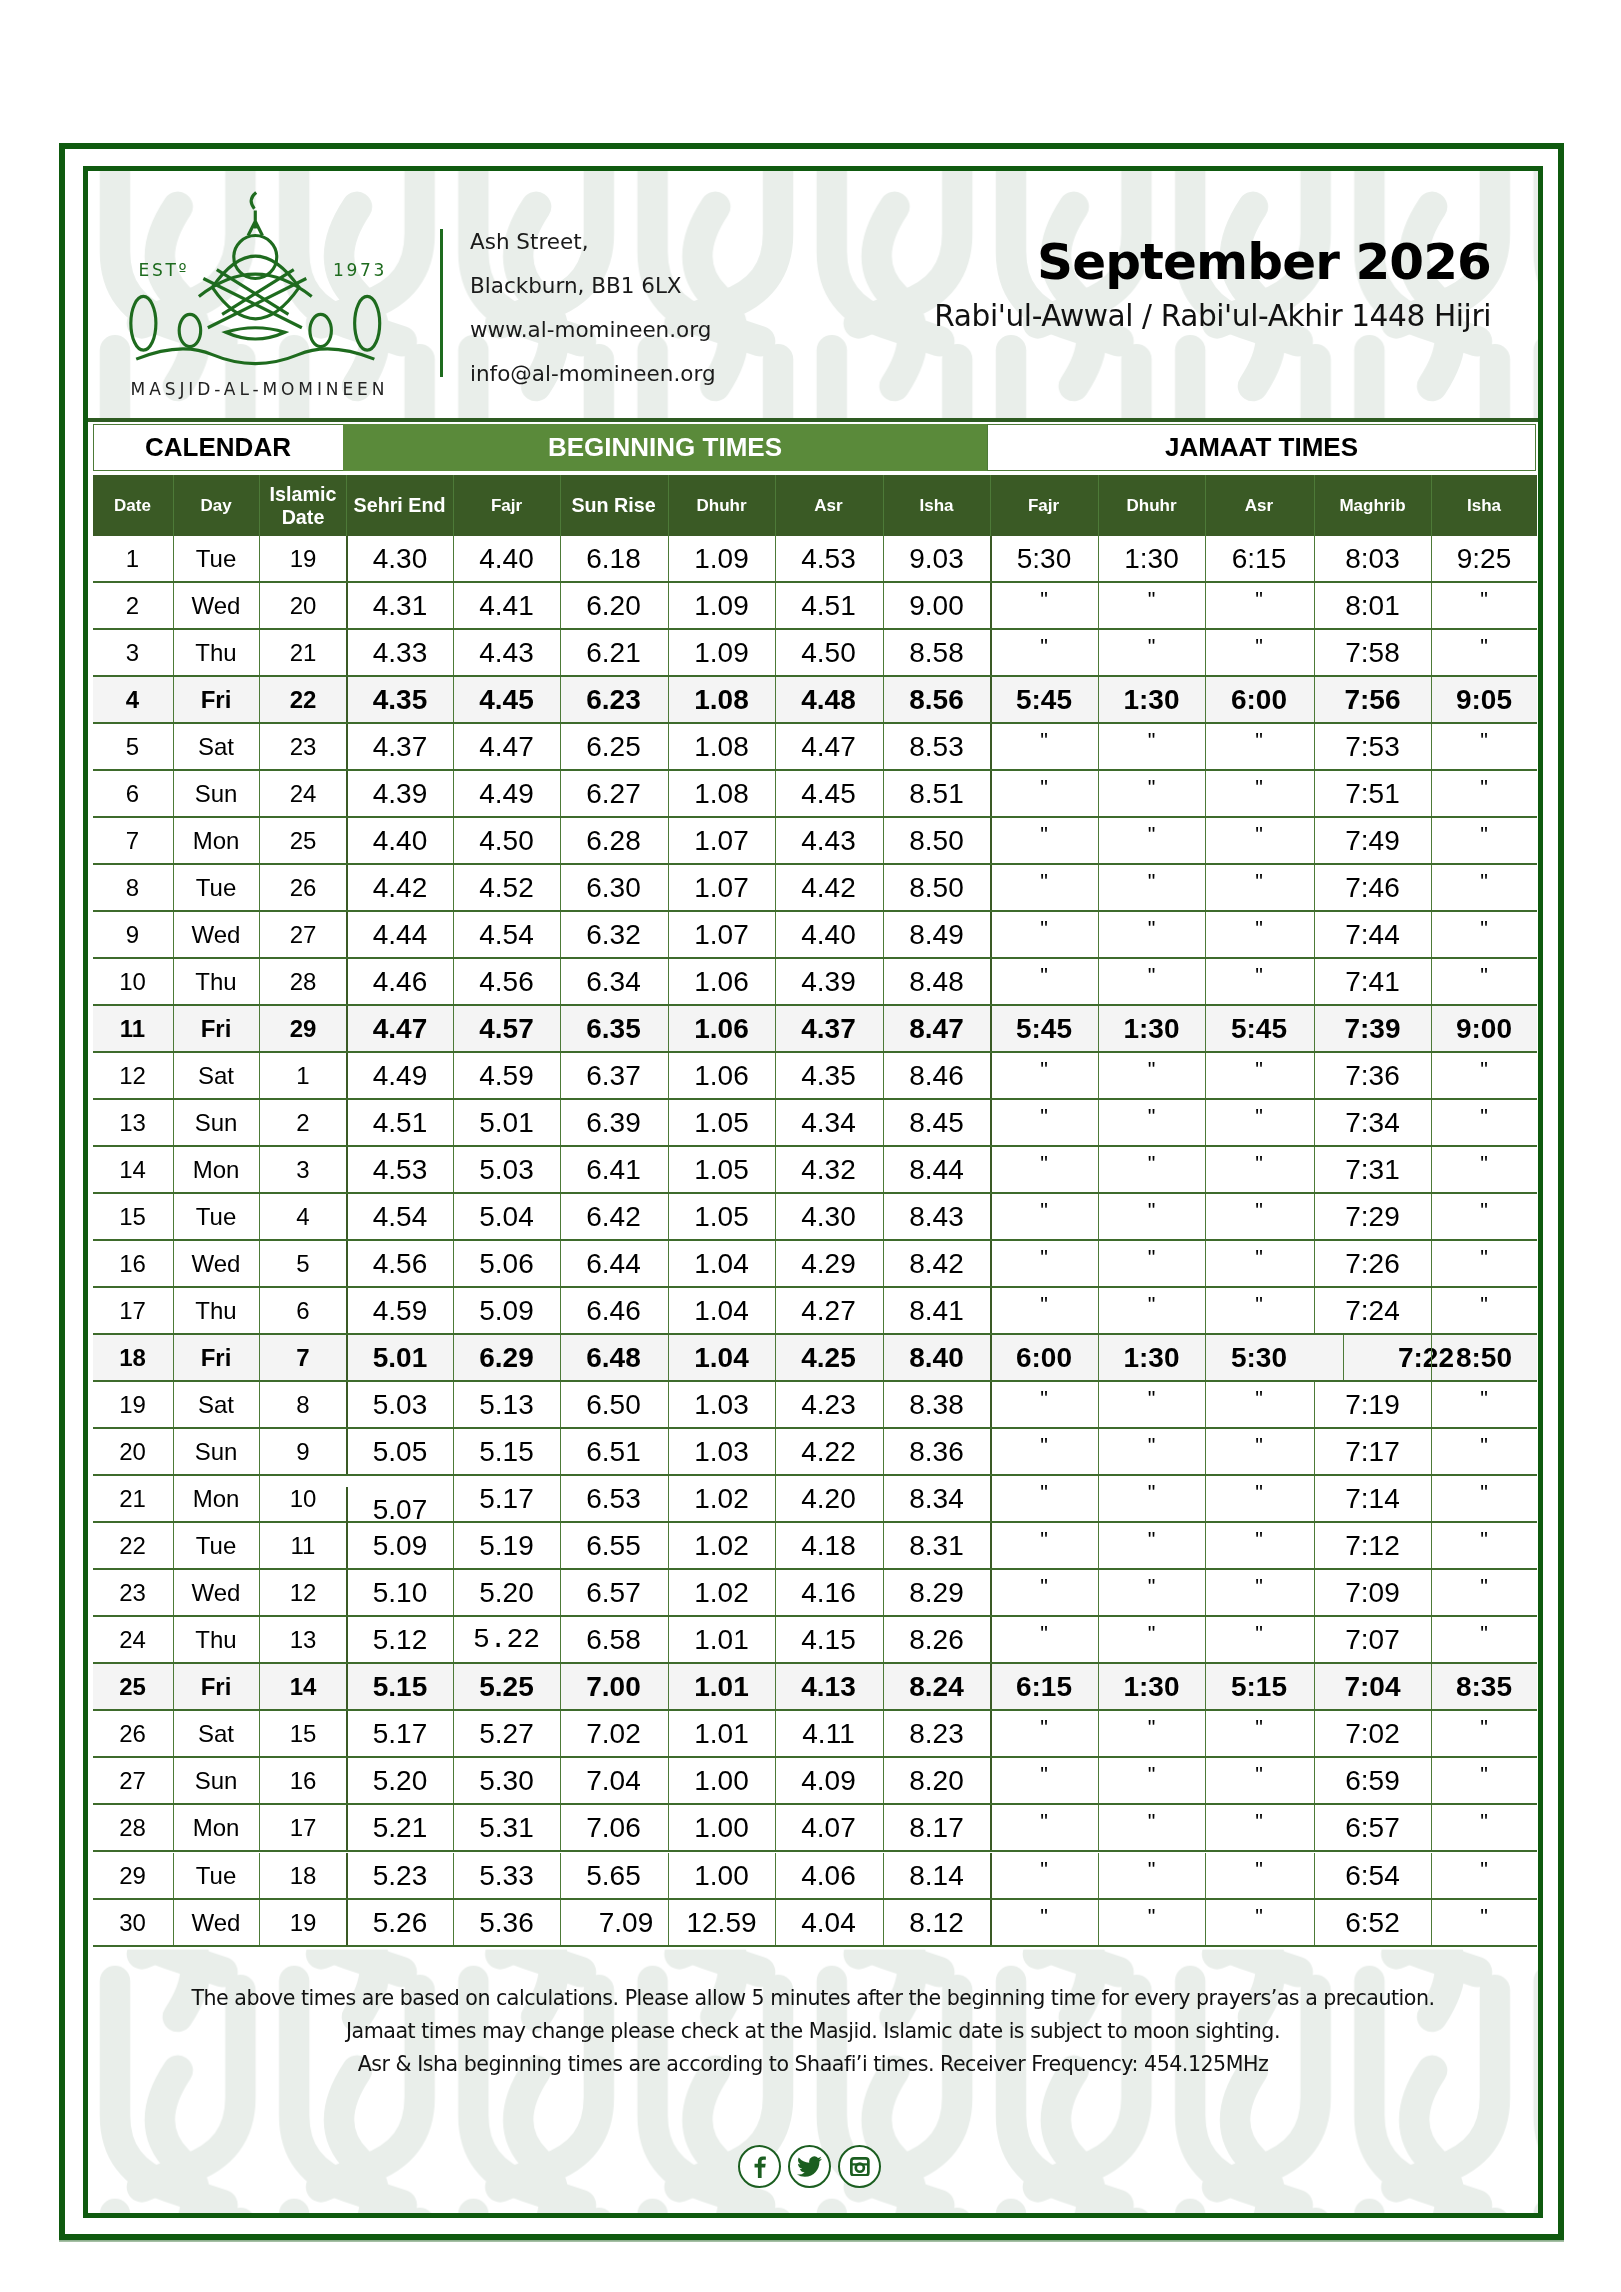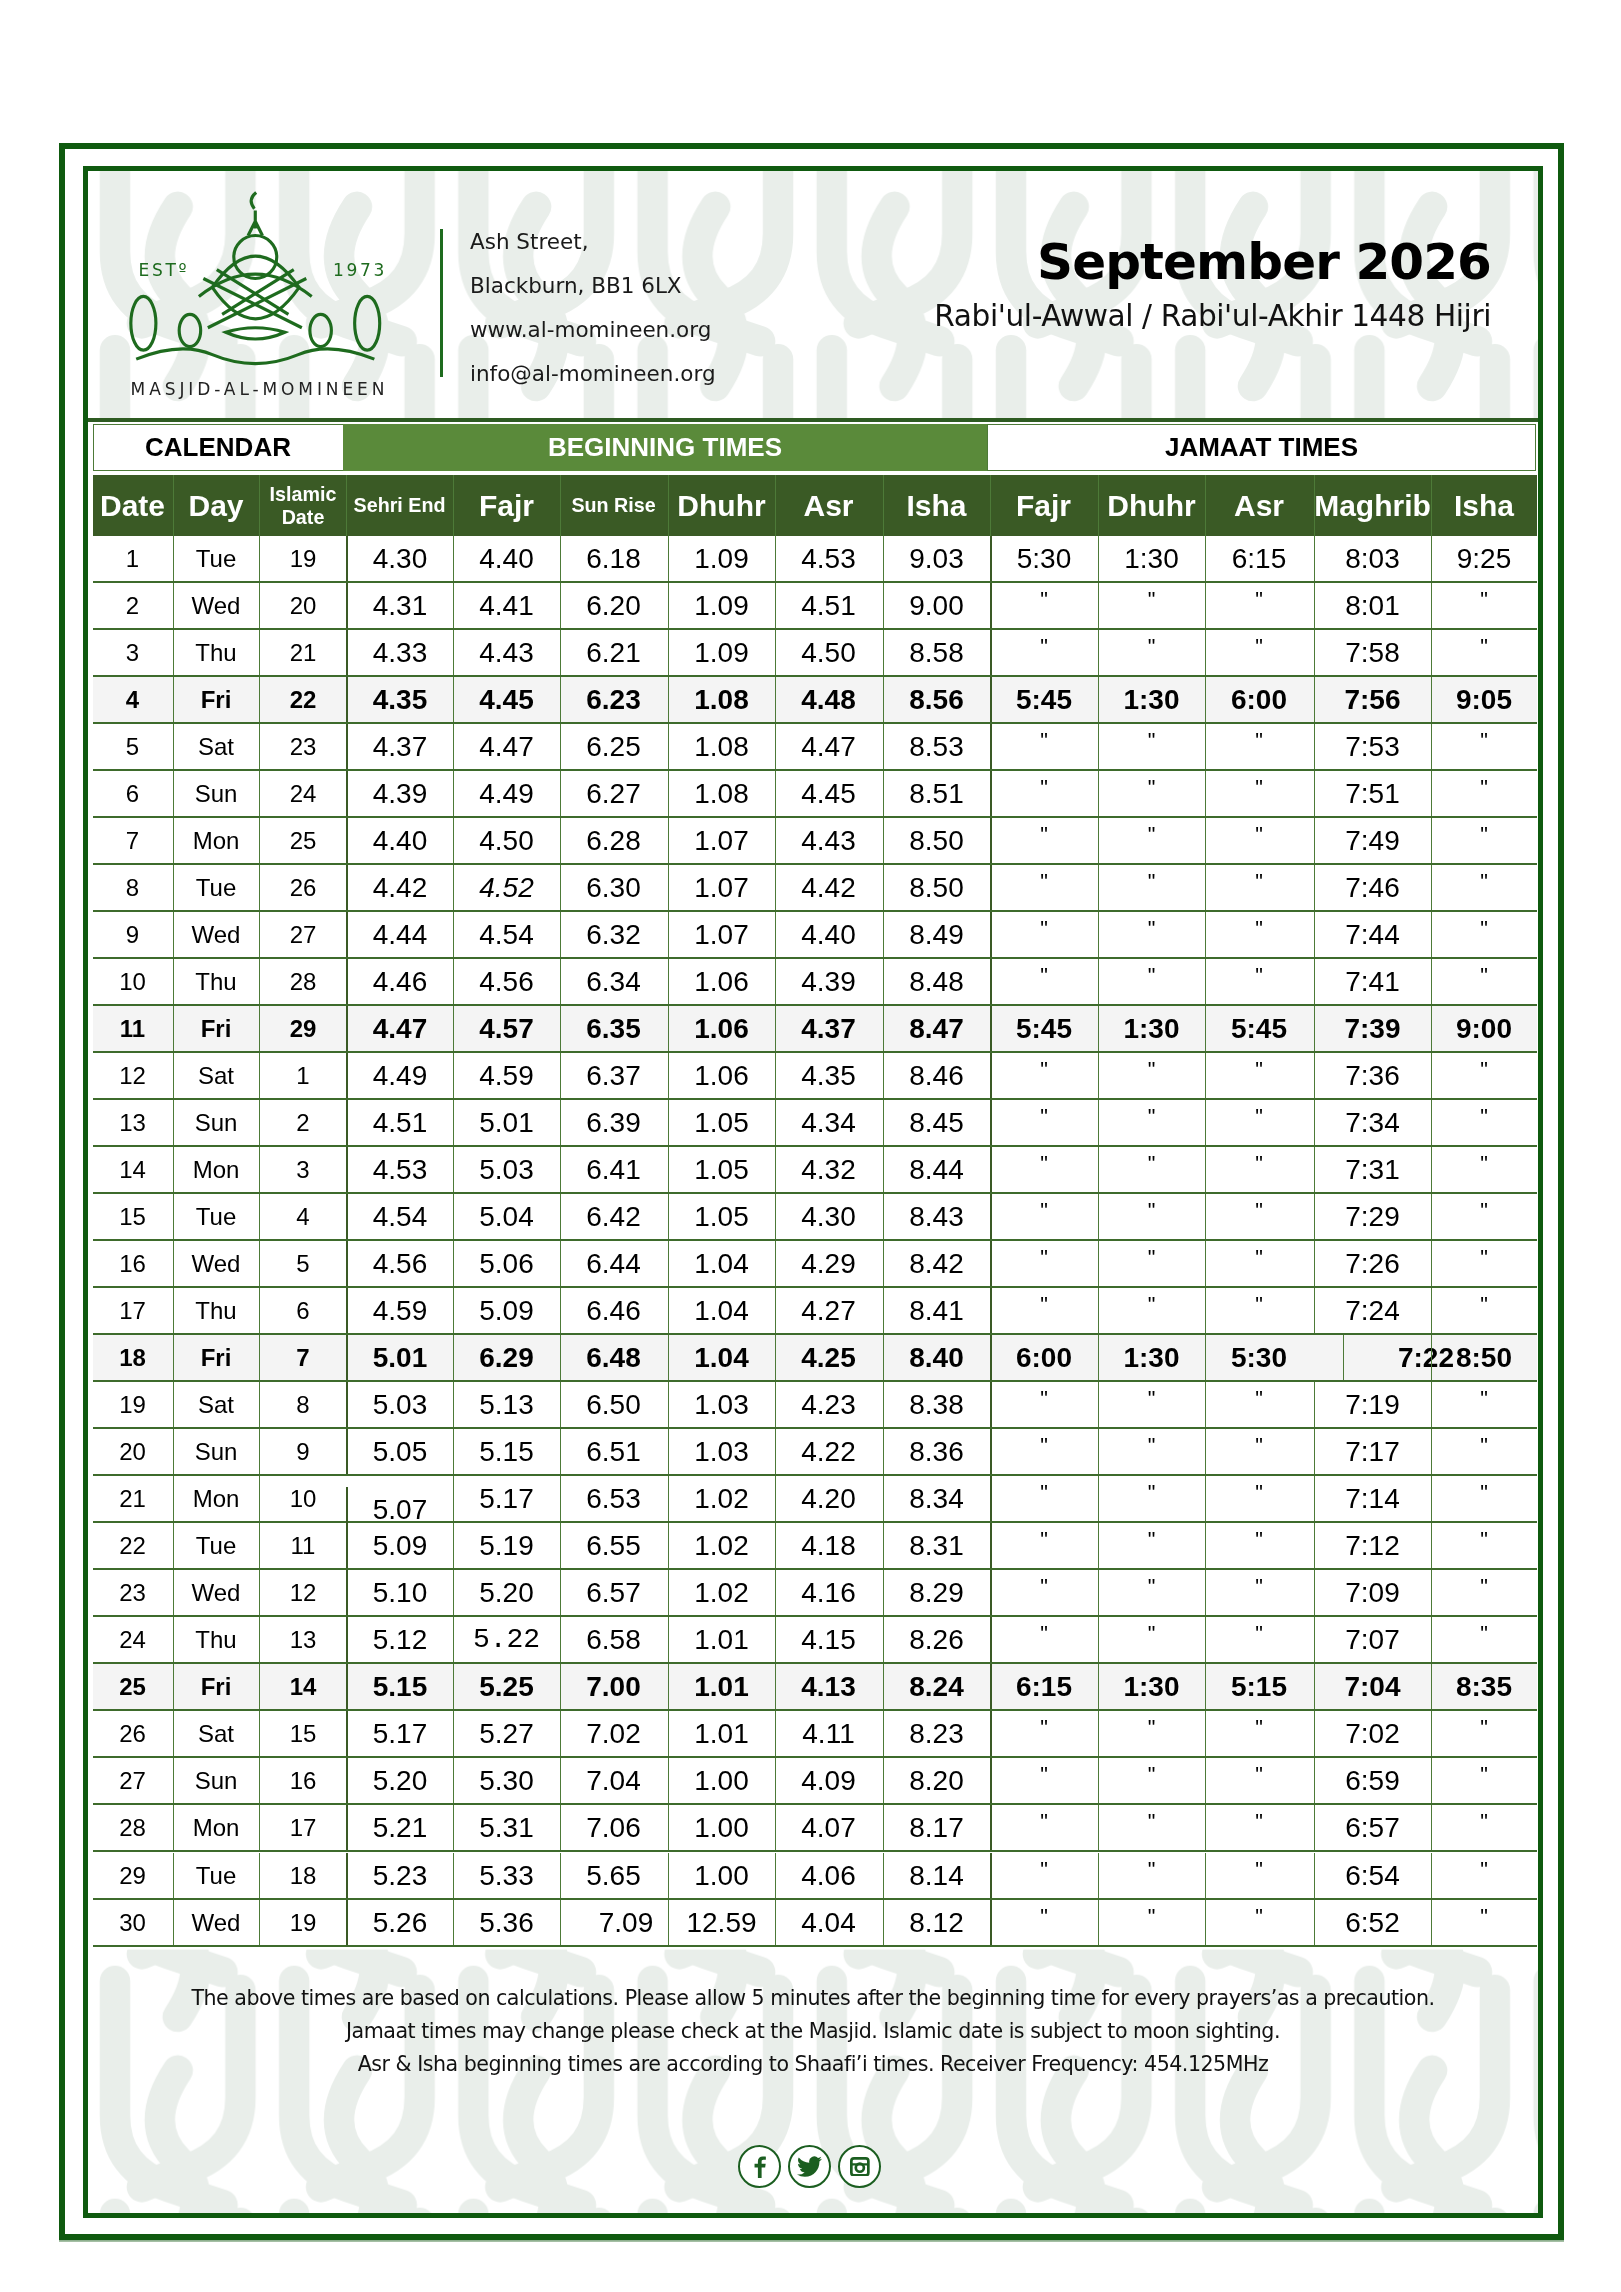--- a/index.html
+++ b/index.html
@@ -30,21 +30,21 @@
   .title-block { position: absolute; right: 47px; top: 63px; text-align: right; }
   .month-title { font-family: "DejaVu Sans", sans-serif; font-weight: bold; font-size: 50px; letter-spacing: -0.9px; color: #000; line-height: 56px; }
   .hijri { font-family: "DejaVu Sans", sans-serif; font-size: 29.6px; color: #111; margin-top: 9px; letter-spacing: -0.4px; }
   .sep-top { position: absolute; left: 0; top: 247px; width: 100%; height: 3.6px; background: #2e5b22; }
   .section-row { position: absolute; top: 253px; height: 47px; display: flex; align-items: center; justify-content: center; font-weight: bold; font-size: 26px; box-sizing: border-box; }
   .sec-cal { left: 4.5px; width: 251px; background: #fff; color: #000; border: 1.8px solid #4d7a38; }
   .sec-begin { left: 255px; width: 644px; background: #5a8a3a; color: #fff; }
   .sec-jamaat { left: 899px; width: 549px; background: #fff; color: #000; border: 1.8px solid #4d7a38; }
 
   .col-head { position: absolute; top: 304px; height: 61px; background: #3a5a25; left: 4.5px; width: 1444px; }
-  .ch { position: absolute; top: 0; height: 61px; display: flex; align-items: center; justify-content: center; text-align: center; color: #fff; font-weight: bold; font-size: 30px; line-height: 24px; border-left: 1.8px solid #4d7a38; box-sizing: border-box; }
+  .ch { position: absolute; top: 0; height: 61px; display: flex; align-items: center; justify-content: center; text-align: center; color: #fff; font-weight: bold; font-size: 17px; line-height: 24px; border-left: 1.8px solid #4d7a38; box-sizing: border-box; }
   .ch.small { font-size: 19.7px; line-height: 23px; }
 
   .rows { position: absolute; top: 365px; left: 4.5px; width: 1444px; }
   .row { position: absolute; left: 0; width: 1444px; height: 47px; border-bottom: 2.7px solid #3e6b2c; box-sizing: border-box; }
   .row.fri { background: #f4f4f4; font-weight: bold; }
   .cell { position: absolute; top: 0; height: 100%; display: flex; align-items: center; justify-content: center; font-size: 28px; border-left: 1.8px solid #4d7a38; box-sizing: border-box; }
   .cell.cal { font-size: 24px; }
   .cell.thick { border-left: 2.7px solid #3a5a25; }
   .cell.ditto { font-size: 21.5px; align-items: flex-start; padding-top: 5.4px; }
 
@@ -244,21 +244,21 @@
           <div class="cell ditto" style="left: 1005px; width: 107px;">"</div>
           <div class="cell ditto" style="left: 1112px; width: 108px;">"</div>
           <div class="cell" style="left: 1221px; width: 117px;">7:49</div>
           <div class="cell ditto" style="left: 1338px; width: 106px;">"</div>
         </div>
         <div class="row" style="top: 329px;">
           <div class="cell cal" style="left: 0px; width: 80px; border-left: none;">8</div>
           <div class="cell cal" style="left: 80px; width: 86px;">Tue</div>
           <div class="cell cal" style="left: 166px; width: 88px;">26</div>
           <div class="cell thick" style="left: 253px; width: 107px;">4.42</div>
-          <div class="cell" style="left: 360px; width: 107px; font-style: italic;">4.52</div>
+          <div class="cell" style="left: 360px; width: 107px;">4.52</div>
           <div class="cell" style="left: 467px; width: 107px;">6.30</div>
           <div class="cell" style="left: 575px; width: 107px;">1.07</div>
           <div class="cell" style="left: 682px; width: 107px;">4.42</div>
           <div class="cell" style="left: 790px; width: 107px;">8.50</div>
           <div class="cell thick ditto" style="left: 897px; width: 107px;">"</div>
           <div class="cell ditto" style="left: 1005px; width: 107px;">"</div>
           <div class="cell ditto" style="left: 1112px; width: 108px;">"</div>
           <div class="cell" style="left: 1221px; width: 117px;">7:46</div>
           <div class="cell ditto" style="left: 1338px; width: 106px;">"</div>
         </div>

